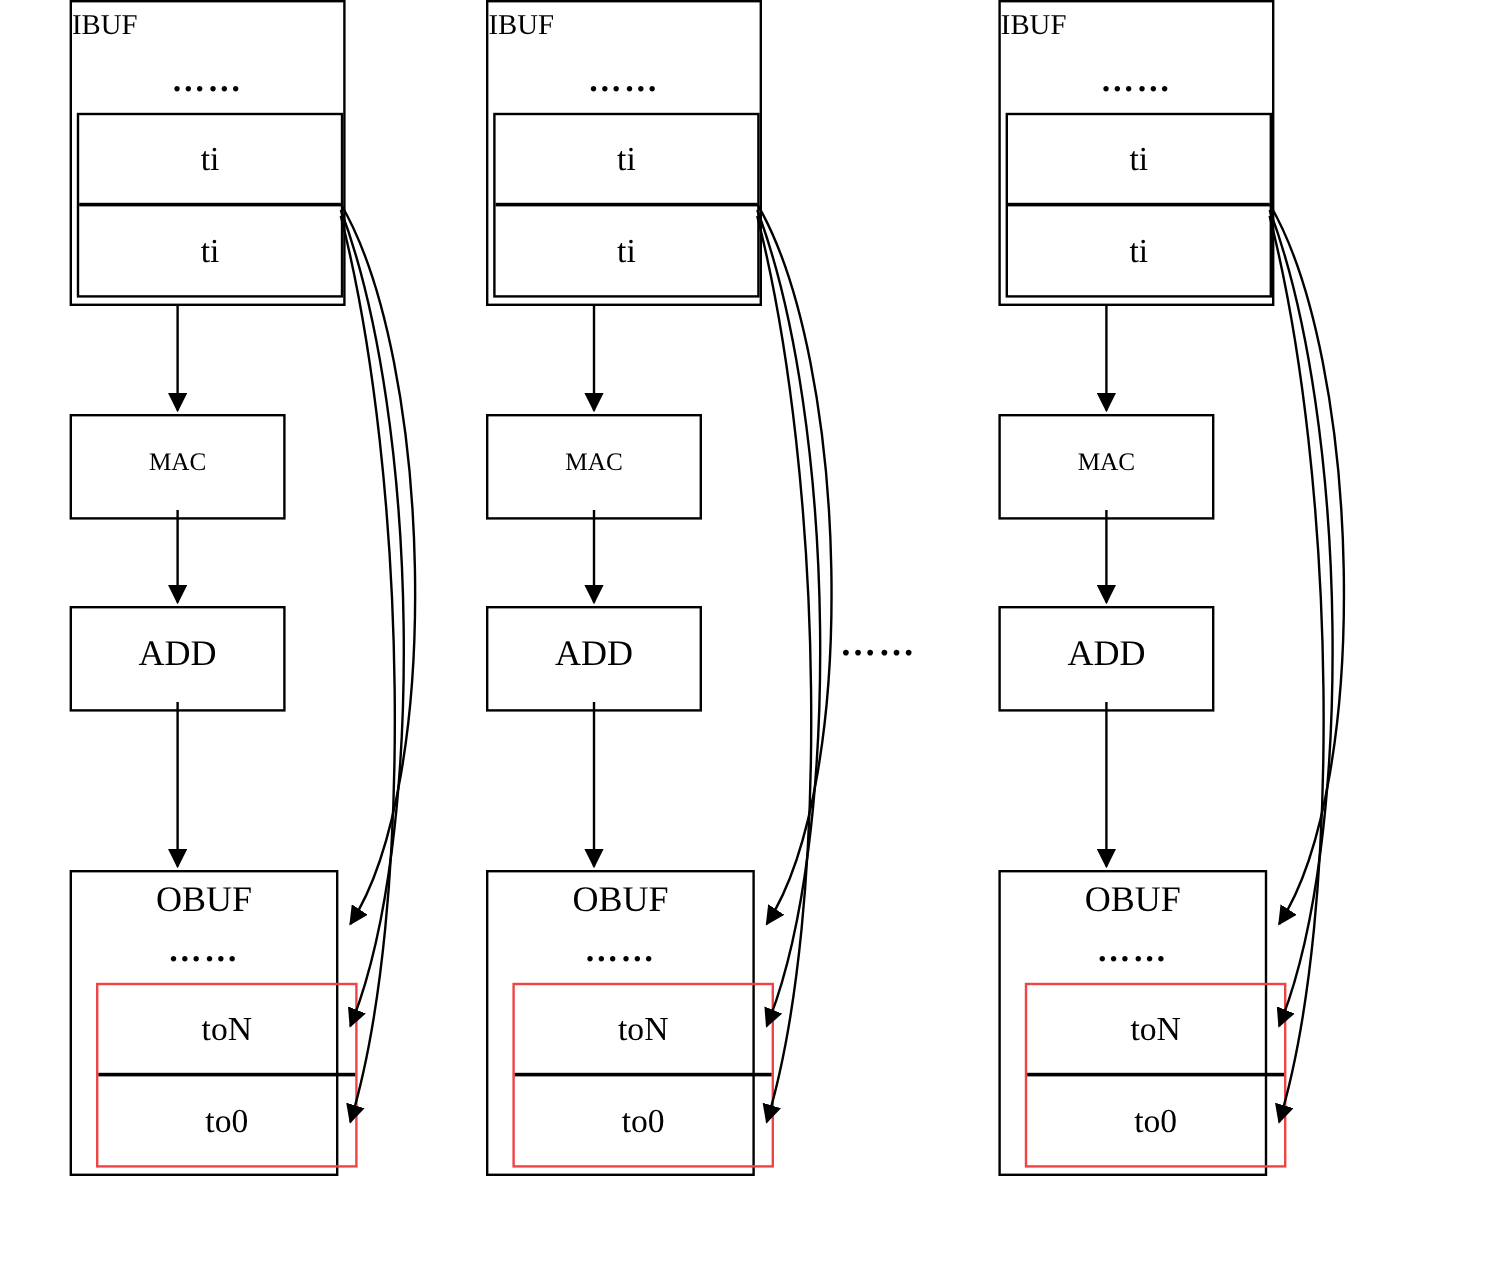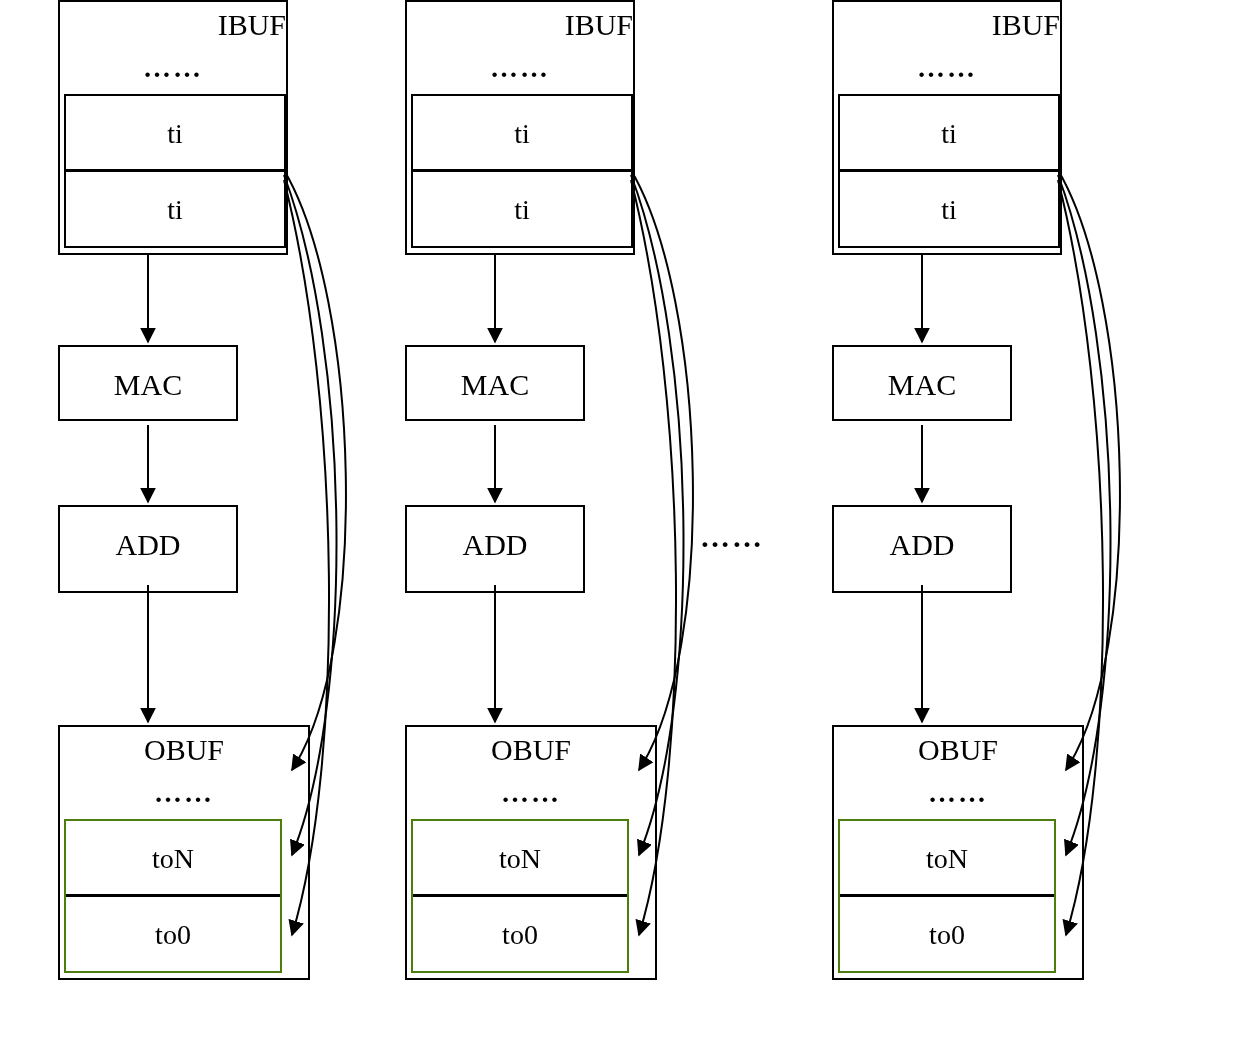--- a/index.html
+++ b/index.html
@@ -22,22 +22,22 @@
   .ibuf-outer {
     width: 230px;
     height: 255px;
     top: 0;
   }
   .ibuf-title {
     position: absolute;
     top: 6px;
     left: 0;
     width: 100%;
-    text-align: right;
-    font-size: 30px;
+    text-align: left;
+    font-size: 24px;
   }
   .ibuf-dots {
     position: absolute;
     top: 50px;
     left: 0;
     width: 100%;
     text-align: center;
     font-size: 28px;
     letter-spacing: 2px;
     font-weight: bold;
@@ -53,35 +53,35 @@
   .ibuf-cell {
     height: 76px;
     line-height: 76px;
     font-size: 28px;
     border-bottom: 3px solid #000;
   }
   .ibuf-cell:last-child { border-bottom: none; height: 75px; line-height: 75px; }
 
   .mac-box {
     width: 180px;
-    height: 76px;
+    height: 88px;
     line-height: 76px;
     top: 345px;
-    font-size: 30px;
+    font-size: 21px;
   }
   .add-box {
     width: 180px;
     height: 88px;
     line-height: 76px;
     top: 505px;
     font-size: 30px;
   }
 
   .obuf-outer {
-    width: 252px;
+    width: 224px;
     height: 255px;
     top: 725px;
   }
   .obuf-title {
     position: absolute;
     top: 6px;
     left: 0;
     width: 100%;
     text-align: center;
     font-size: 30px;
@@ -92,24 +92,24 @@
     left: 0;
     width: 100%;
     text-align: center;
     font-size: 28px;
     letter-spacing: 2px;
     font-weight: bold;
   }
   .obuf-inner {
     position: absolute;
     top: 92px;
-    left: 4px;
+    left: 20px;
     width: 218px;
     height: 154px;
-    border: 2px solid #4d7c0f;
+    border: 2px solid #ef4444;
   }
   .obuf-cell {
     height: 76px;
     line-height: 76px;
     font-size: 28px;
     border-bottom: 3px solid #000;
   }
   .obuf-cell:last-child { border-bottom: none; height: 75px; line-height: 75px; }
 
   .mid-dots {

